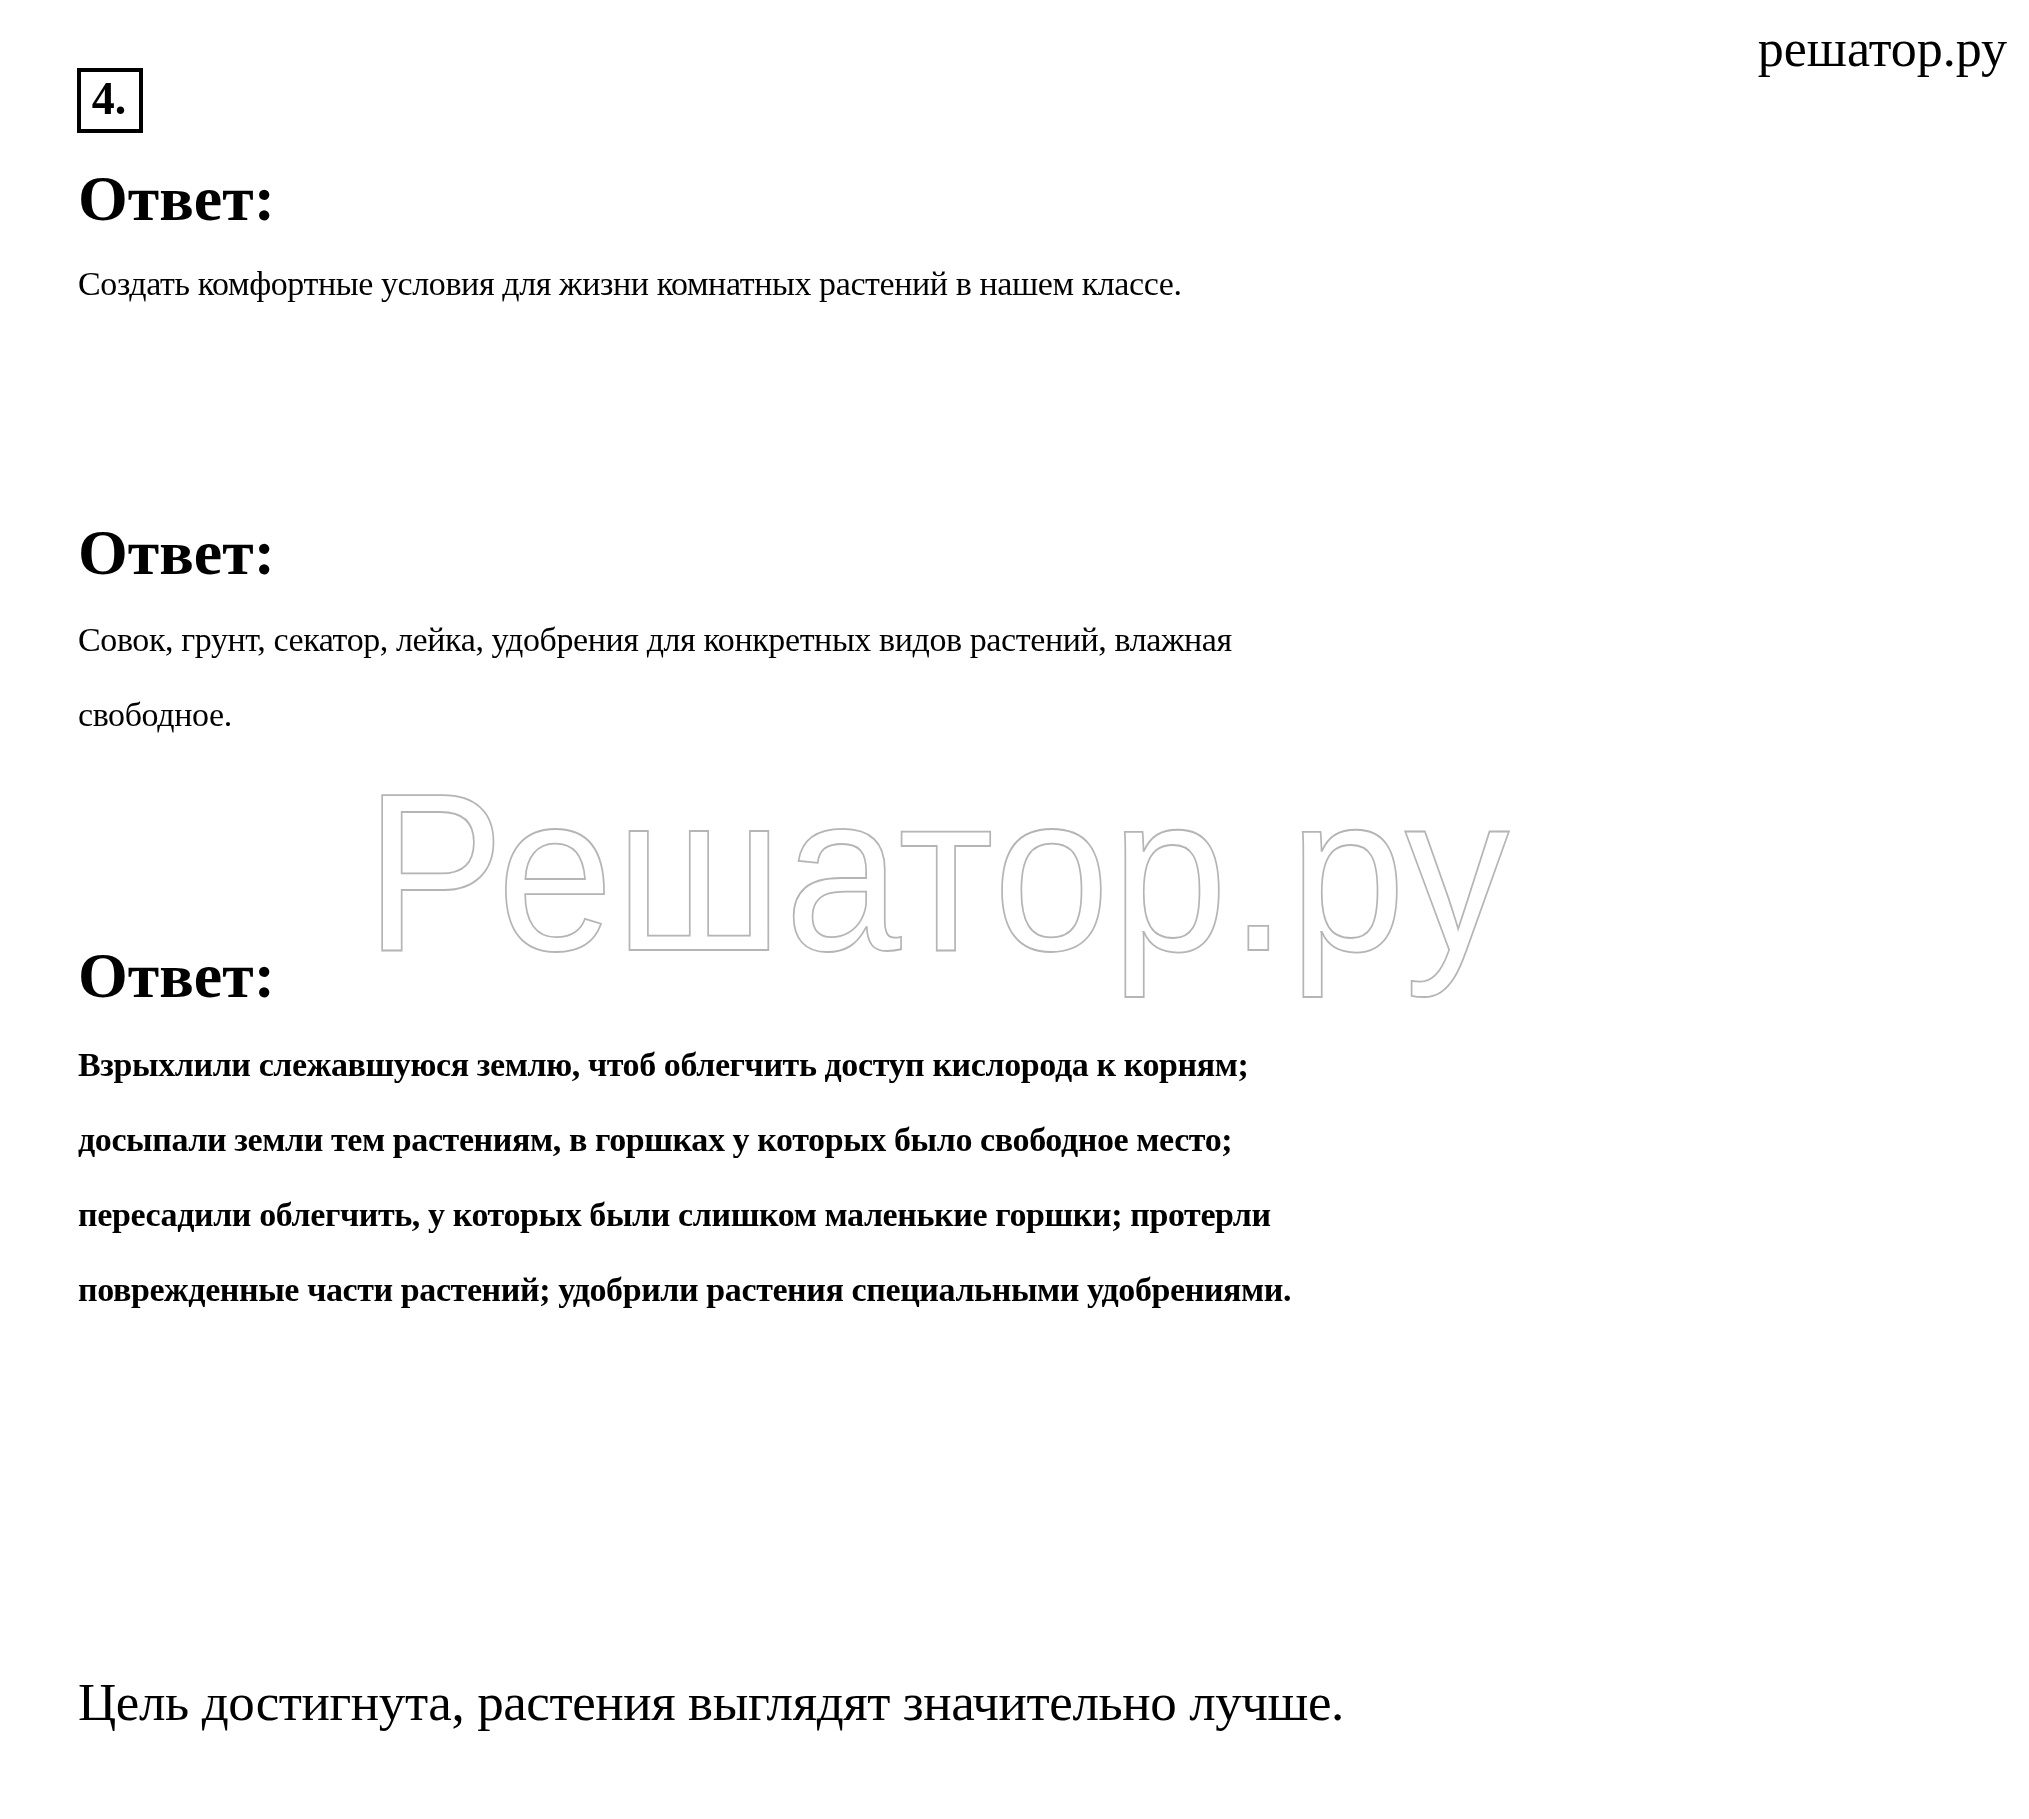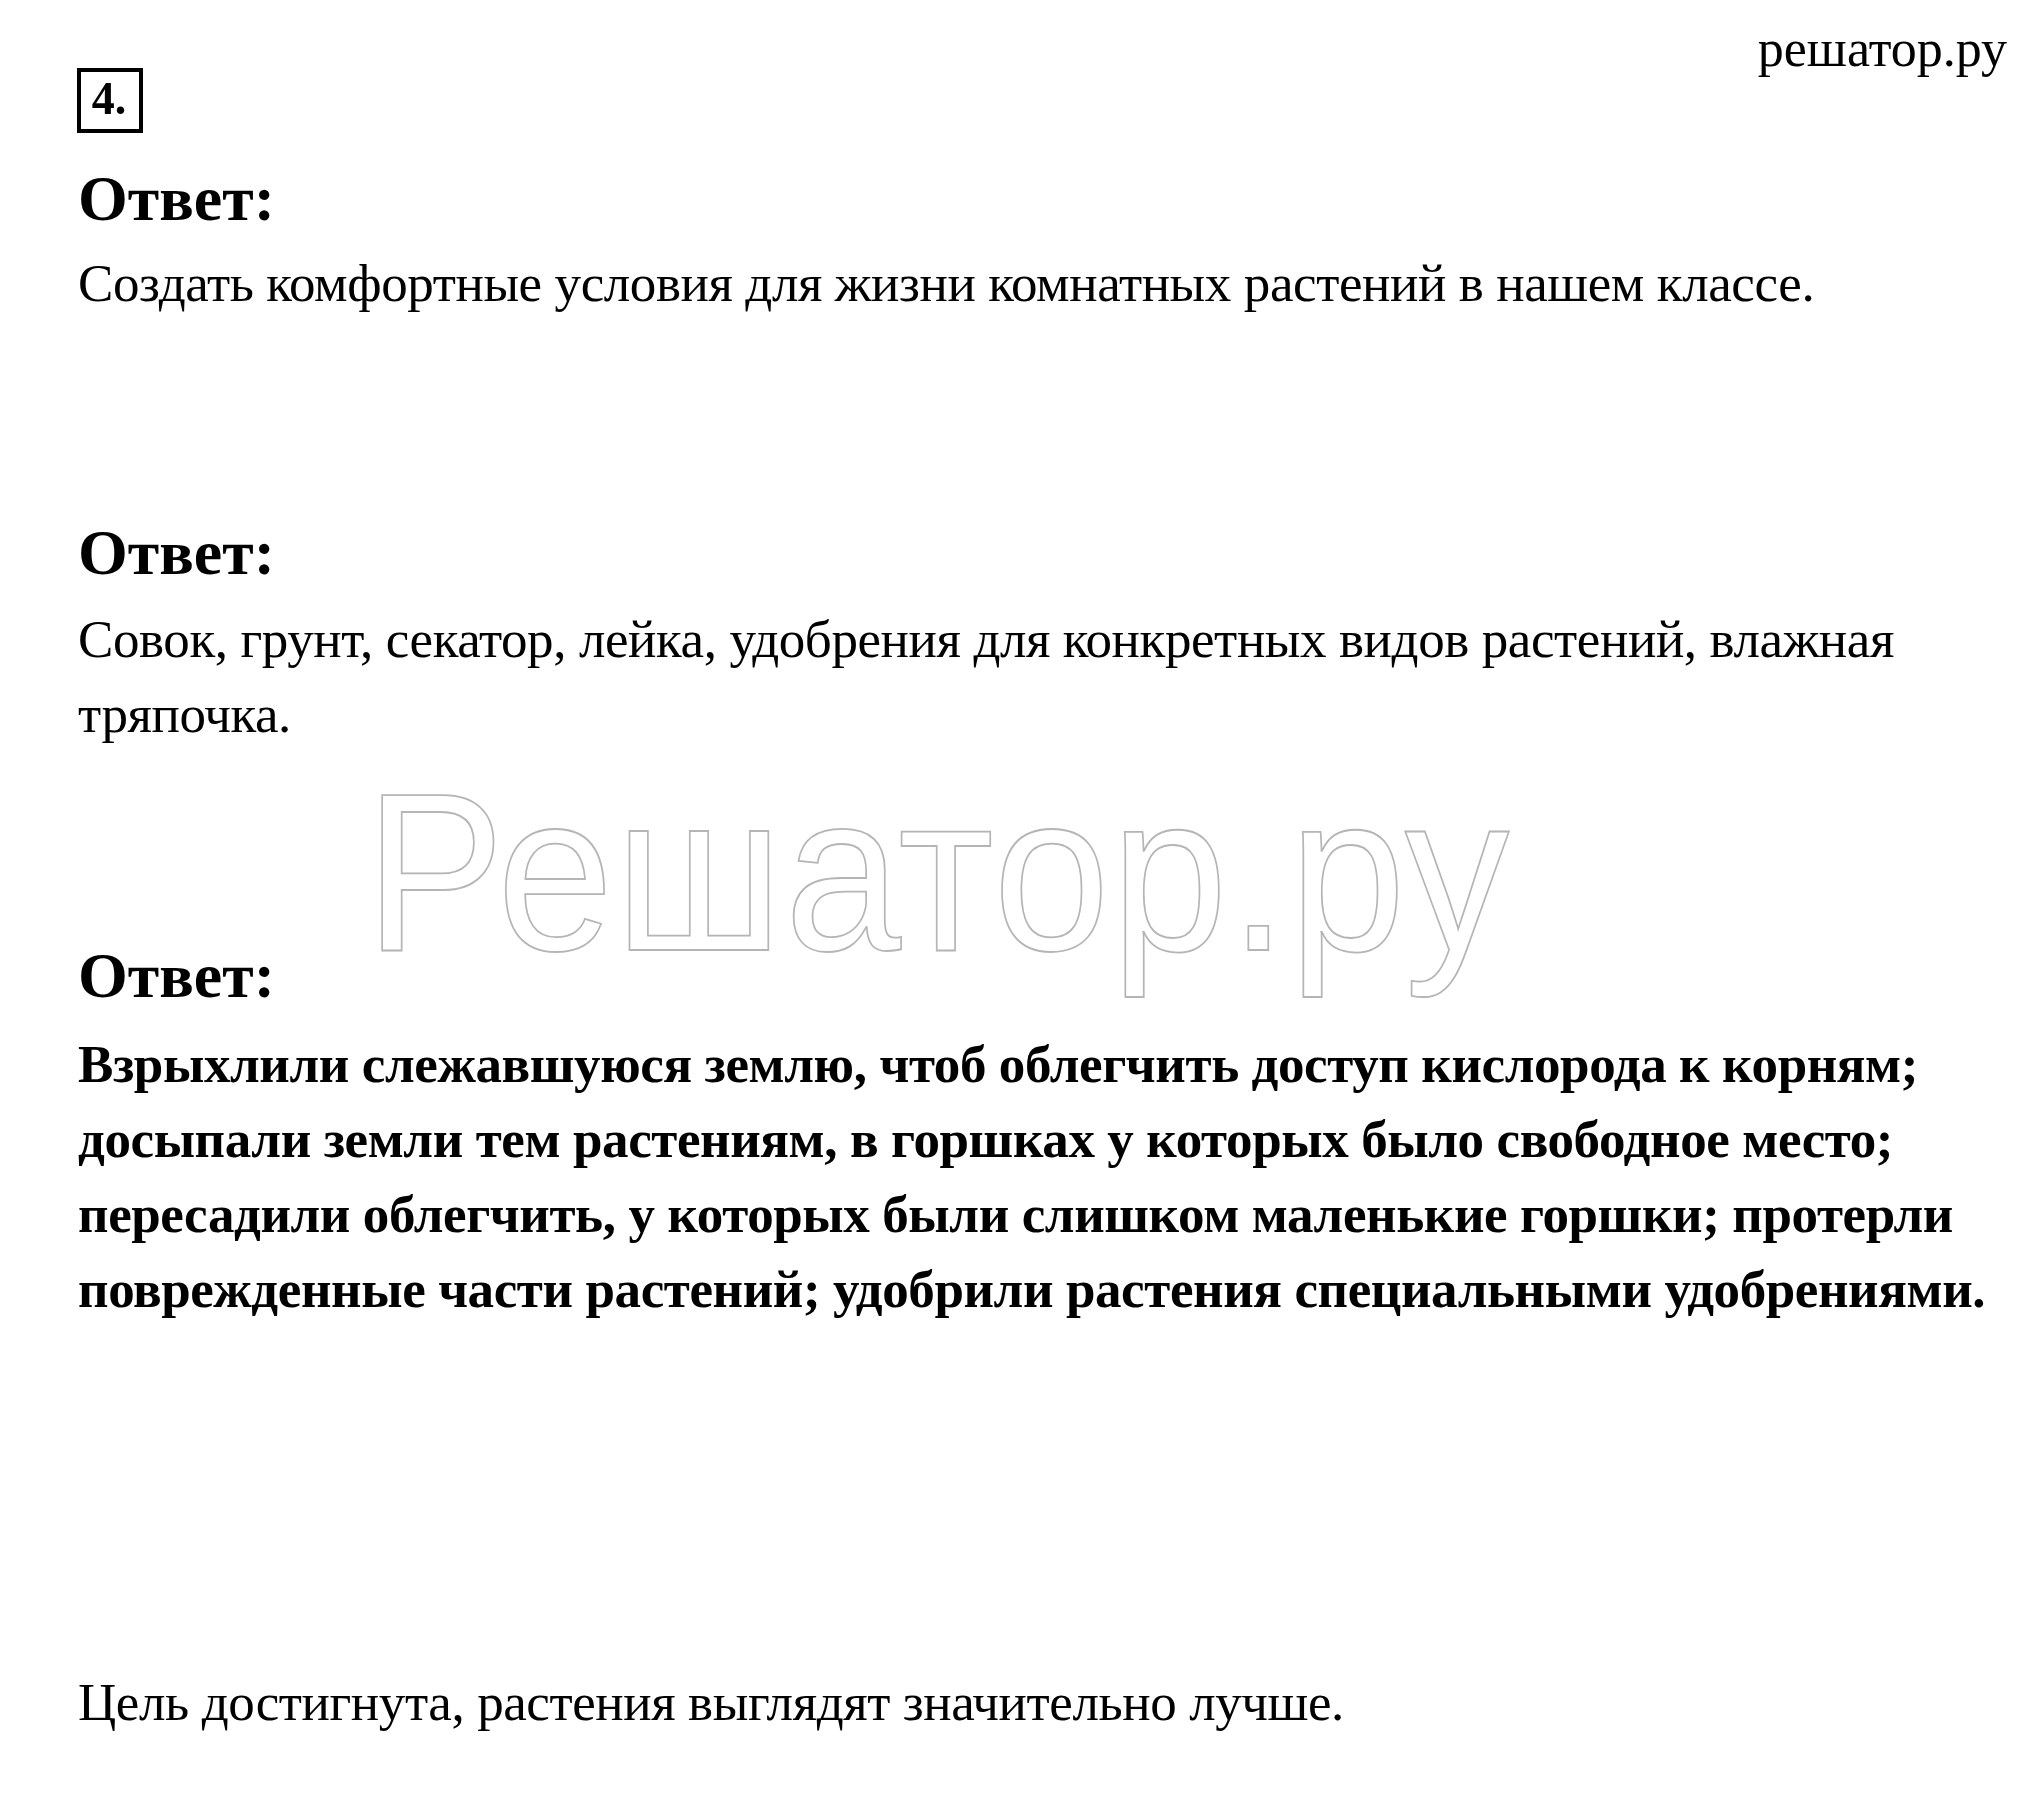--- a/index.html
+++ b/index.html
@@ -51,21 +51,21 @@
     position: absolute;
     left: 78px;
     font-weight: bold;
     font-size: 64px;
     line-height: 62px;
     z-index: 2;
   }
   .answer-text {
     position: absolute;
     left: 78px;
-    font-size: 53px;
+    font-size: 34px;
     letter-spacing: -0.4px;
     z-index: 2;
   }
   .answer-text .line {
     height: 75px;
     line-height: 75px;
     white-space: nowrap;
   }
   .a1-label { top: 168px; }
   .a1-text  { top: 246px; }
@@ -97,21 +97,21 @@
   <div class="watermark">Решатор.ру</div>
 
   <div class="answer-label a1-label">Ответ:</div>
   <div class="answer-text a1-text">
     <div class="line">Создать комфортные условия для жизни комнатных растений в нашем классе.</div>
   </div>
 
   <div class="answer-label a2-label">Ответ:</div>
   <div class="answer-text a2-text">
     <div class="line">Совок, грунт, секатор, лейка, удобрения для конкретных видов растений, влажная</div>
-    <div class="line">тряпочка.</div>
+    <div class="line">свободное.</div>
   </div>
 
   <div class="answer-label a3-label">Ответ:</div>
   <div class="answer-text a3-text">
     <div class="line">Взрыхлили слежавшуюся землю, чтоб облегчить доступ кислорода к корням;</div>
     <div class="line">досыпали земли тем растениям, в горшках у которых было свободное место;</div>
     <div class="line">пересадили облегчить, у которых были слишком маленькие горшки; протерли</div>
     <div class="line">поврежденные части растений; удобрили растения специальными удобрениями.</div>
   </div>
 

